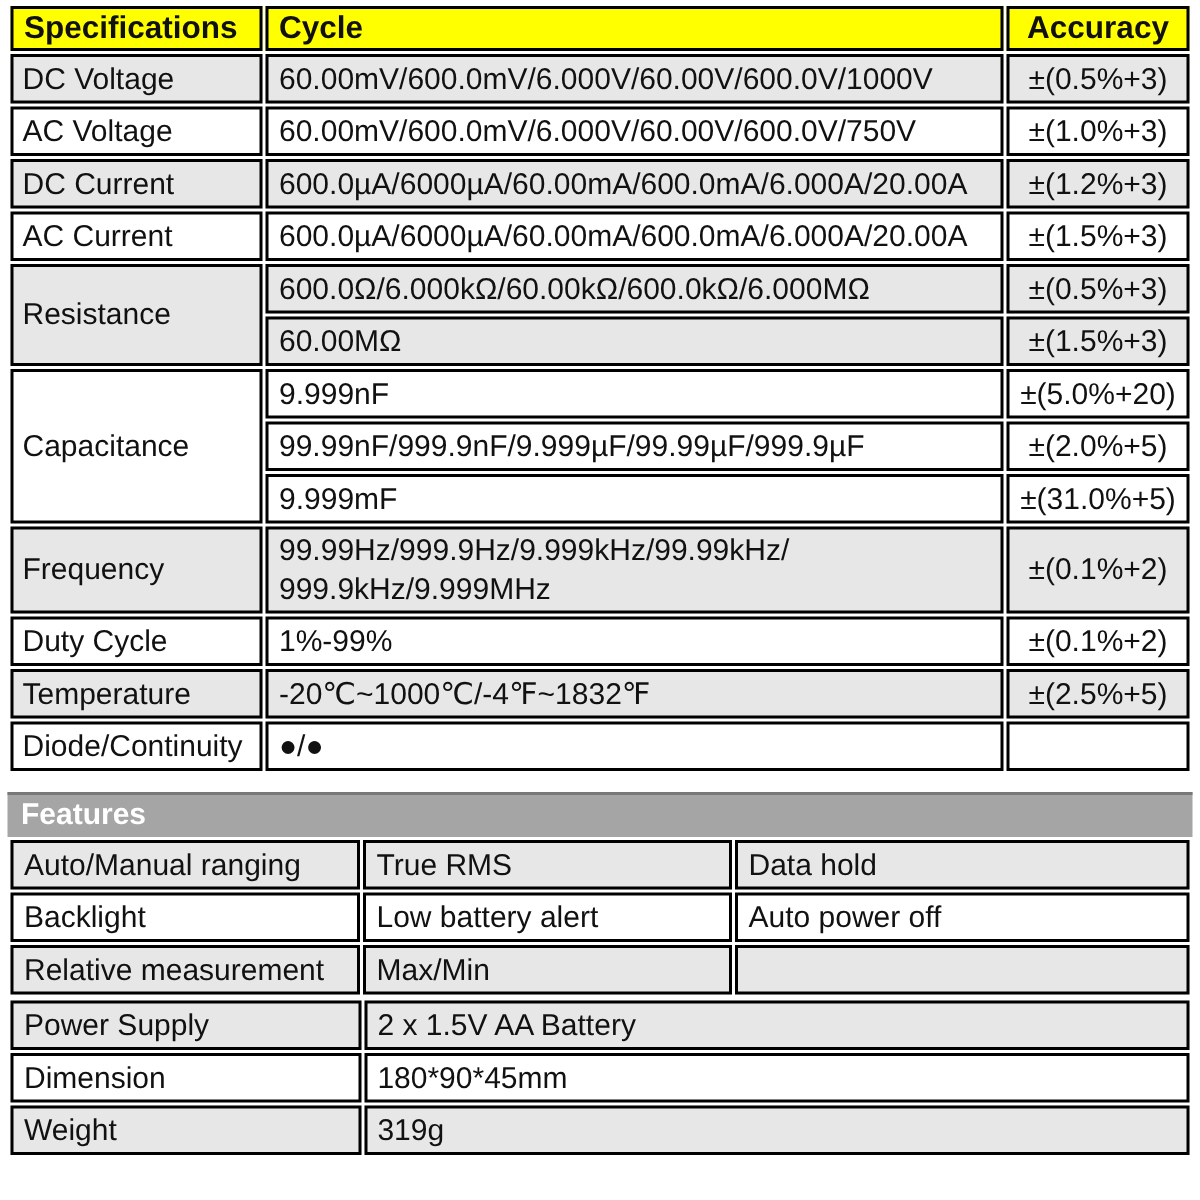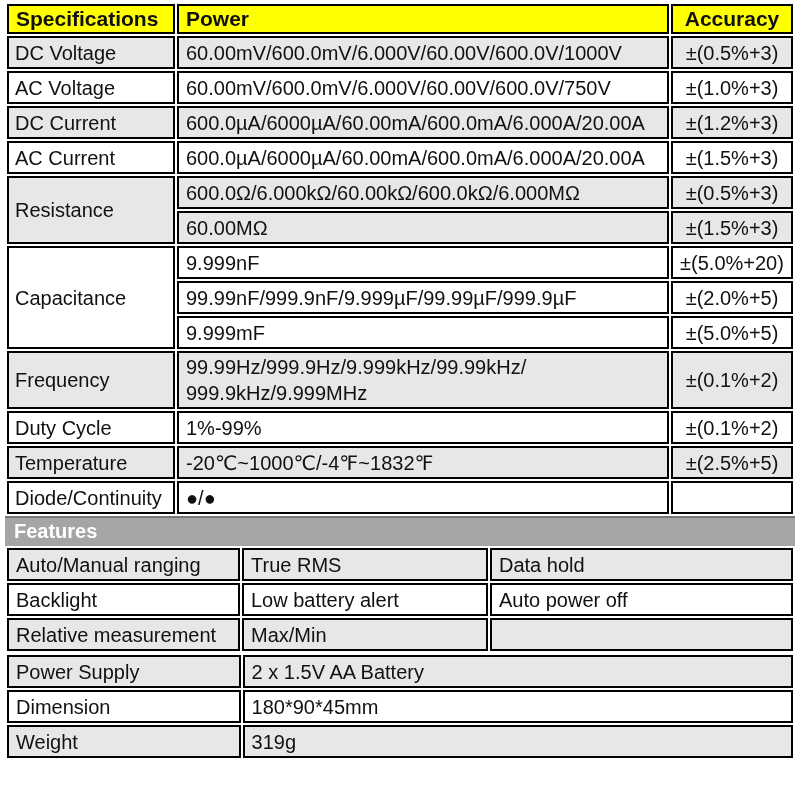--- a/index.html
+++ b/index.html
@@ -44,21 +44,21 @@
   }
   tr.shaded td { background: #e7e7e7; }
   td.spec-name { padding: 1px 6px; }
   td.range-cell { white-space: pre-line; }
   td.acc-cell { text-align: center; padding: 1px 2px; }
 
   .section-bar {
     box-sizing: border-box;
     width: 790px;
     height: 30px;
-    margin-top: 0;
+    margin-top: 12px;
     background: #a5a5a5;
     border-top: 2px solid #787878;
     color: #ffffff;
     font-size: 20px;
     font-weight: bold;
     line-height: 27px;
     padding-left: 9px;
   }
 
   
@@ -78,21 +78,21 @@
 
   <table id="spec-table">
     <colgroup>
         <col class="c1">
         <col class="c2">
         <col class="c3">
       </colgroup>
     <thead>
       <tr id="spec-head-row">
           <th>Specifications</th>
-          <th>Power</th>
+          <th>Cycle</th>
           <th class="center">Accuracy</th>
         </tr>
     </thead>
     <tbody id="spec-body">
         <tr class="shaded">
           <td class="spec-name" rowspan="1">DC Voltage</td>
           <td class="range-cell">60.00mV/600.0mV/6.000V/60.00V/600.0V/1000V</td>
           <td class="acc-cell">±(0.5%+3)</td>
         </tr>
         <tr>
@@ -123,21 +123,21 @@
           <td class="spec-name" rowspan="3">Capacitance</td>
           <td class="range-cell">9.999nF</td>
           <td class="acc-cell">±(5.0%+20)</td>
         </tr>
         <tr>
           <td class="range-cell">99.99nF/999.9nF/9.999µF/99.99µF/999.9µF</td>
           <td class="acc-cell">±(2.0%+5)</td>
         </tr>
         <tr>
           <td class="range-cell">9.999mF</td>
-          <td class="acc-cell">±(5.0%+5)</td>
+          <td class="acc-cell">±(31.0%+5)</td>
         </tr>
         <tr class="shaded">
           <td class="spec-name" rowspan="1">Frequency</td>
           <td class="range-cell">99.99Hz/999.9Hz/9.999kHz/99.99kHz/
 999.9kHz/9.999MHz</td>
           <td class="acc-cell">±(0.1%+2)</td>
         </tr>
         <tr>
           <td class="spec-name" rowspan="1">Duty Cycle</td>
           <td class="range-cell">1%-99%</td>

